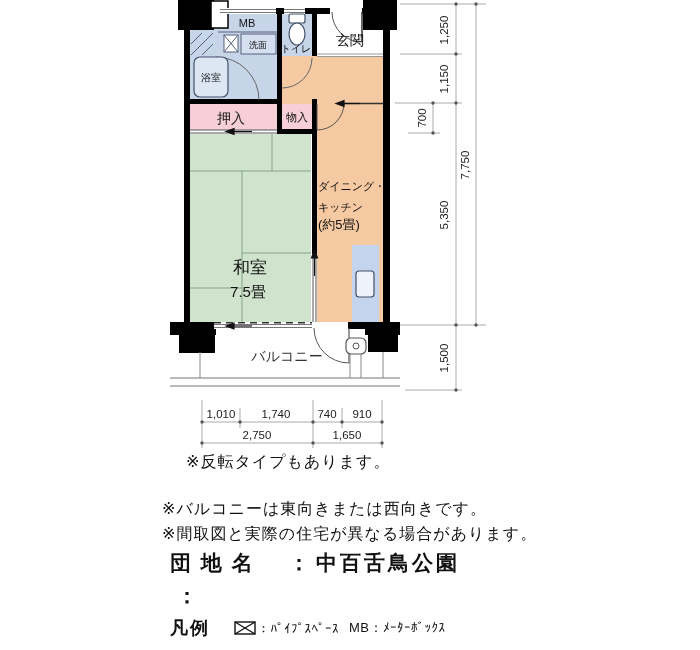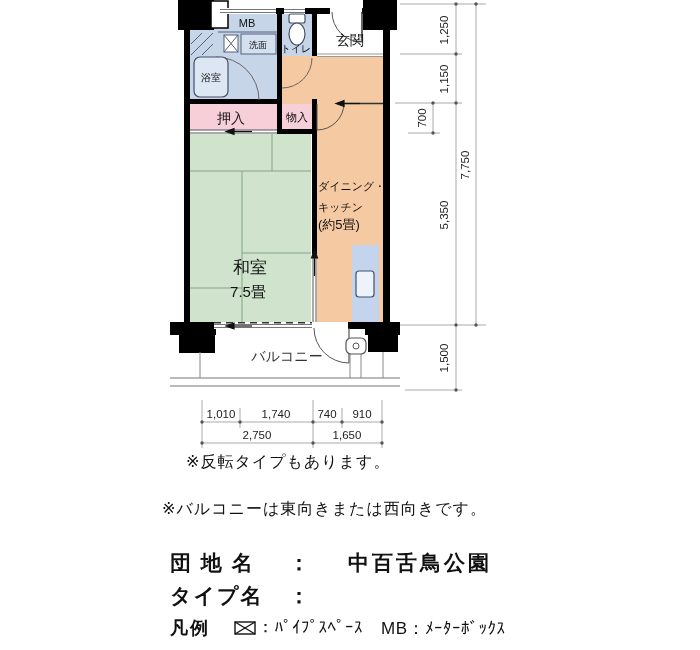--- a/index.html
+++ b/index.html
@@ -6,27 +6,27 @@
   body{font-family:"Liberation Sans","DejaVu Sans",sans-serif;color:#111;}
   .page{position:relative;width:700px;height:650px;background:#fff;overflow:hidden;}
   .plan-svg{position:absolute;left:0;top:0;}
   .note{position:absolute;font-size:16px;letter-spacing:1px;color:#111;white-space:nowrap;}
   .note-reverse{left:186px;top:452px;}
   .note-balcony{left:162px;top:499px;}
   .note-disclaimer{left:162px;top:524px;}
   .info-row{position:absolute;left:170px;display:flex;align-items:flex-start;font-weight:bold;font-size:21px;white-space:nowrap;}
   .info-row .lbl{display:inline-block;width:112px;letter-spacing:2px;}
   .info-row .sep{display:inline-block;width:34px;text-align:center;}
-  .info-row .val{letter-spacing:3px;margin-left:32px;}
+  .info-row .val{letter-spacing:3px;}
   .row-estate{top:549px;}
   .row-type{top:582px;}
   .legend-row{position:absolute;left:170px;top:616px;display:flex;align-items:center;white-space:nowrap;}
   .legend-title{font-weight:bold;font-size:18px;letter-spacing:2px;margin-right:24px;}
-  .legend-item{font-size:17px;letter-spacing:0.5px;}
-  .legend-item + .legend-item{margin-left:18px;}
+  .legend-item{font-size:13px;letter-spacing:0.5px;}
+  .legend-item + .legend-item{margin-left:10px;}
   .legend-ps{display:flex;align-items:center;}
   svg text{font-family:"Liberation Sans","DejaVu Sans",sans-serif;}
 </style>
 </head>
 <body>
 
 <div class="page">
 
 <svg class="plan-svg" width="700" height="460" viewBox="0 0 700 460">
 
@@ -227,28 +227,28 @@
     <text x="276" y="418">1,740</text>
     <text x="327" y="418">740</text>
     <text x="362" y="418">910</text>
     <text x="257" y="439">2,750</text>
     <text x="347" y="439">1,650</text>
   </g>
 </svg>
 
 <div class="note note-balcony">※バルコニーは東向きまたは西向きです。</div>
 <div class="note note-reverse">※反転タイプもあります。</div>
+<div class="note note-disclaimer">※間取図と実際の住宅が異なる場合があります。</div>
 
 <div class="info-row row-estate">
   <span class="lbl">団 地 名</span>
   <span class="sep">：</span>
   <span class="val">中百舌鳥公園</span>
 </div>
 <div class="info-row row-type">
-  <span class="lbl">タイプ名</span>
   <span class="sep">：</span>
 </div>
 
 <div class="legend-row">
   <span class="legend-title">凡例</span>
   <span class="legend-item legend-ps">
     <svg width="22" height="14" viewBox="0 0 22 14" style="margin-right:1px">
       <rect x="1" y="1" width="20" height="12" fill="none" stroke="#111" stroke-width="1.4"></rect>
       <line x1="1" y1="1" x2="21" y2="13" stroke="#111" stroke-width="1.2"></line>
       <line x1="21" y1="1" x2="1" y2="13" stroke="#111" stroke-width="1.2"></line>

